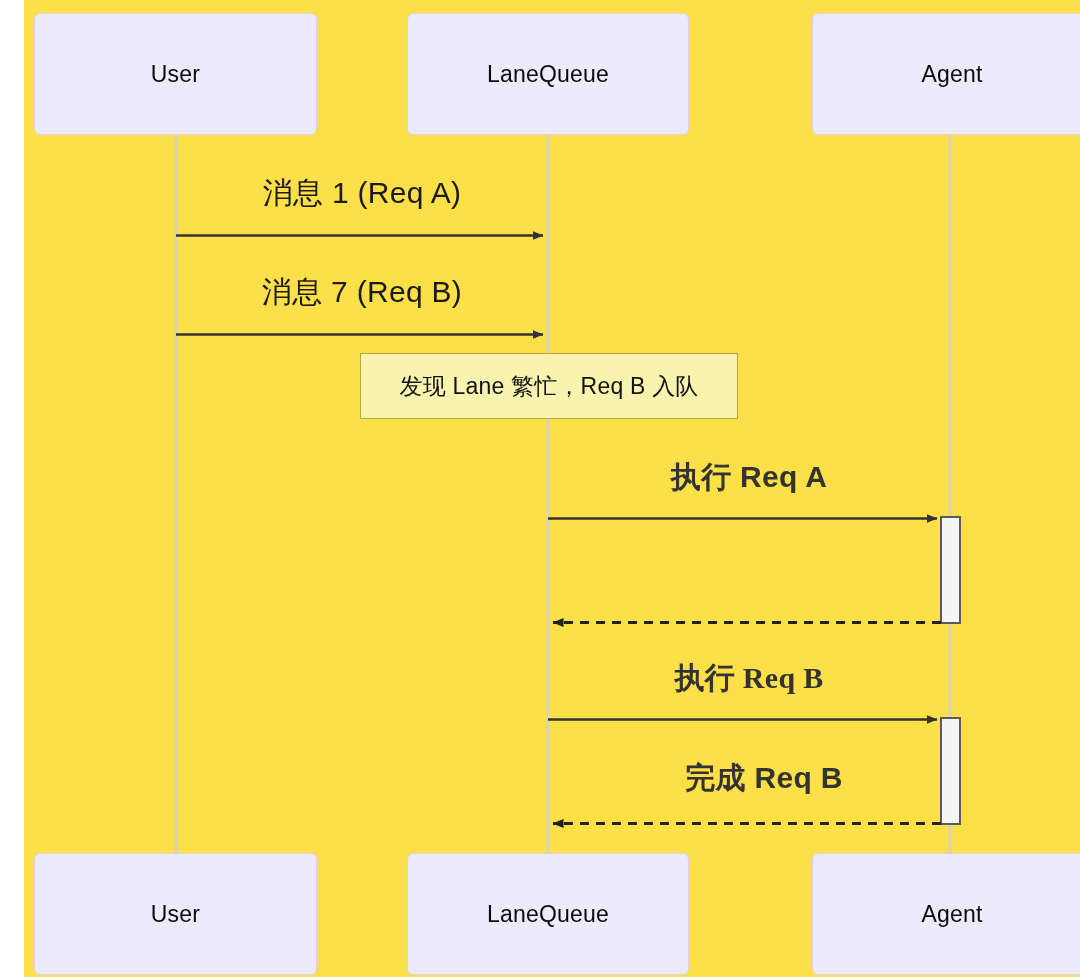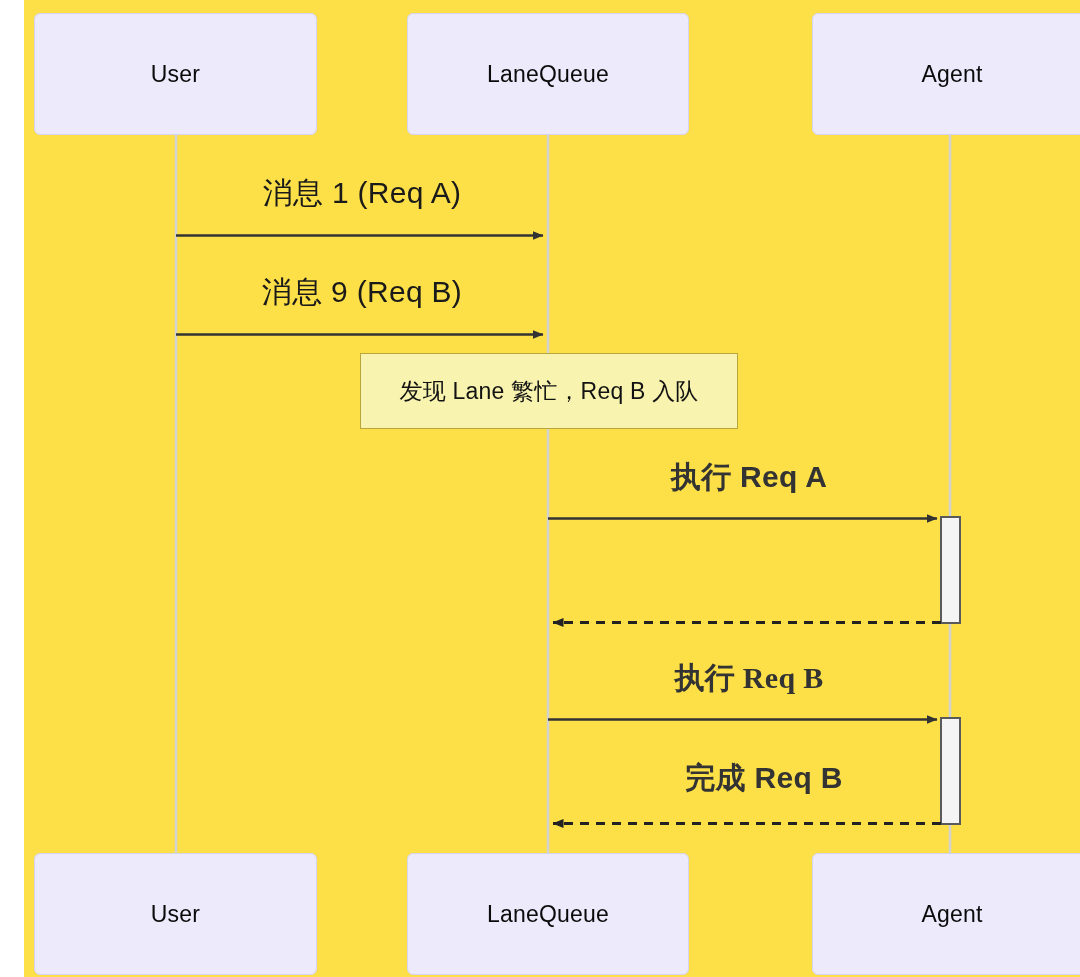--- a/index.html
+++ b/index.html
@@ -137,30 +137,30 @@
   <div class="participant-box" style="left:383px; top:13px; width:282px; height:122px;">
     <span class="participant-label">LaneQueue</span>
   </div>
 
   <div class="participant-box" style="left:788px; top:13px; width:280px; height:122px;">
     <span class="participant-label">Agent</span>
   </div>
 
   <div class="msg-label plain" style="left:338px; top:178px;">消息 1 (Req A)</div>
 
-  <div class="msg-label plain" style="left:338px; top:277px;">消息 9 (Req B)</div>
+  <div class="msg-label plain" style="left:338px; top:277px;">消息 7 (Req B)</div>
 
   <div class="msg-label" style="left:725px; top:462px;">执行 Req A</div>
 
 
   <div class="msg-label" style="left:725px; top:663px;font-family:Liberation Serif, serif;">执行 Req B</div>
 
   <div class="msg-label" style="left:740px; top:763px;text-align:right;">完成 Req B</div>
 
-  <div class="note-box" style="left:336px; top:353px; width:378px; height:76px;">
+  <div class="note-box" style="left:336px; top:353px; width:378px; height:66px;">
     <span class="note-label">发现 Lane 繁忙，Req B 入队</span>
   </div>
 
   <div class="participant-box" style="left:10px; top:853px; width:283px; height:122px;">
     <span class="participant-label">User</span>
   </div>
 
   <div class="participant-box" style="left:383px; top:853px; width:282px; height:122px;">
     <span class="participant-label">LaneQueue</span>
   </div>

